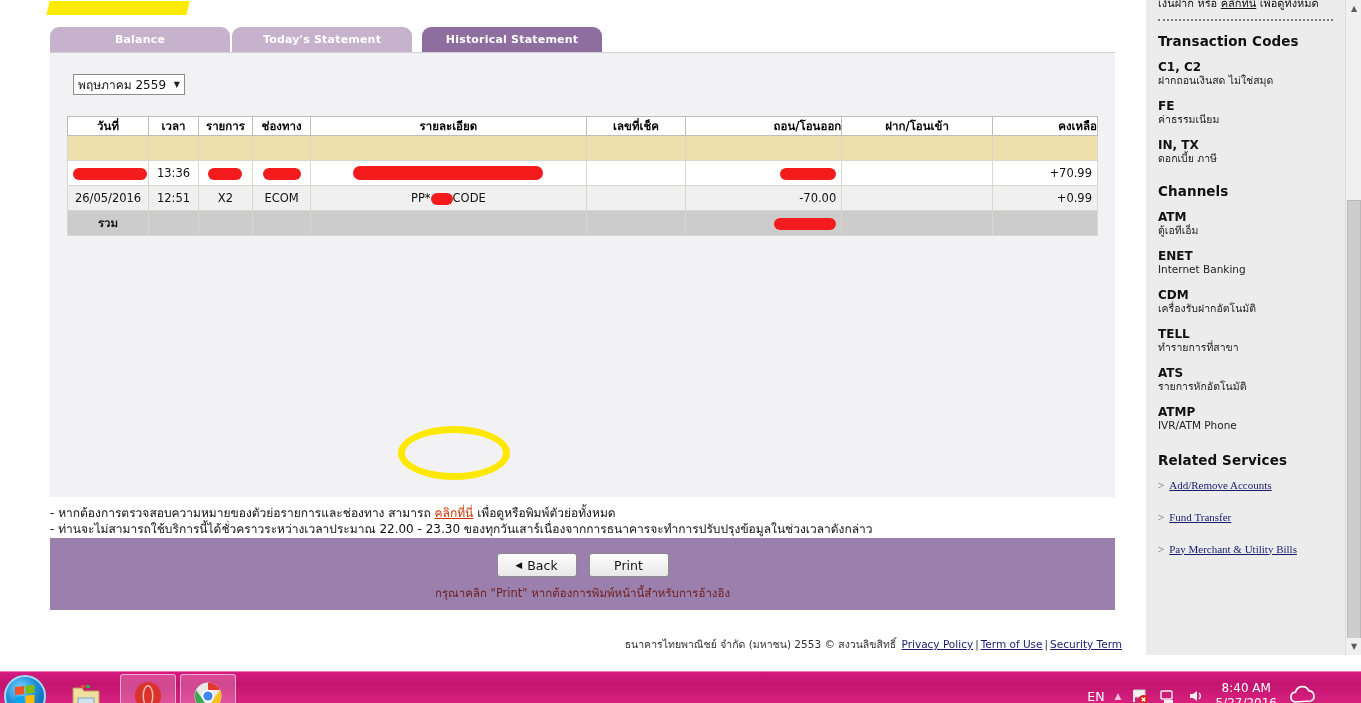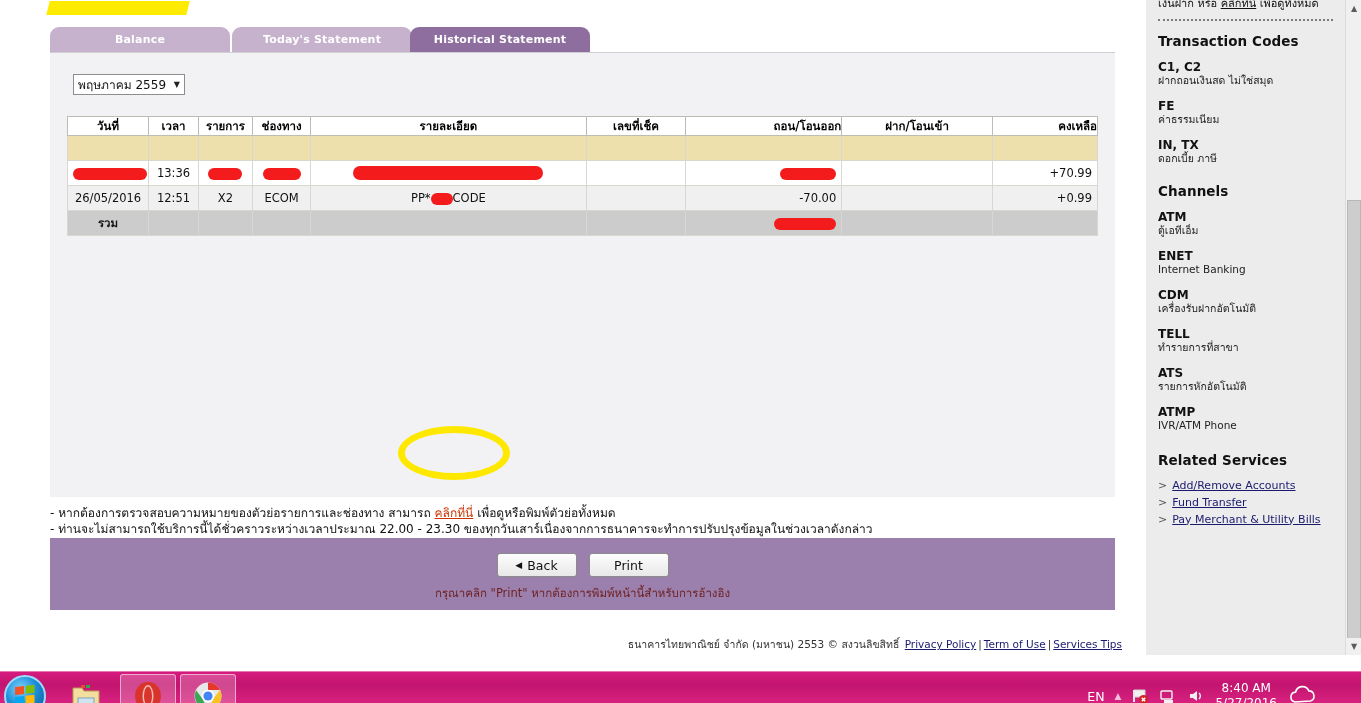--- a/index.html
+++ b/index.html
@@ -31,21 +31,21 @@
   
   #tabs { position: absolute; left: 50px; top: 27px; height: 25px; }
   .tab {
     position: absolute; top: 0; height: 25px;
     border-radius: 9px 9px 0 0;
     color: #ffffff; font-size: 11px; font-weight: bold;
     display: flex; align-items: center; justify-content: center;
     letter-spacing: .2px;
   }
   .tab.inactive { background: #c7b2ce; }
-  .tab.active { background: #8d6e9e; }
+  .tab.active { background: #8d6e9e; margin-left: 12px; }
   #tab-0 { left: 0px;   width: 180px; }
   #tab-1 { left: 182px; width: 180px; }
   #tab-2 { left: 360px; width: 180px; }
 
   
   #panel {
     position: absolute; left: 50px; top: 52px; width: 1065px; height: 445px;
     background: #f2f2f4;
     border-top: 1px solid #cfcfd4;
   }
@@ -172,21 +172,21 @@
   .sb-intro { font-size: 11px; color: #111; line-height: 14.5px; padding-top: 0px; }
   .sb-intro a { color: #111; text-decoration: underline; }
   .dotline {
     height: 0; border-top: 2px dotted #7a7a7a;
     margin: 7px 0 12px 0;
   }
   .sb-h { font-size: 13.5px; font-weight: bold; color: #111; margin-bottom: 11px; letter-spacing:.1px;}
   .sb-item { margin-bottom: 12px; }
   .sb-code { font-size: 12px; font-weight: bold; color: #111; line-height: 14px; }
   .sb-desc { font-size: 10.5px; color: #222; line-height: 13px; }
-  .sb-link-row { font-size: 11px; color: #1a1a6e; margin-bottom: 4px; }
+  .sb-link-row { font-size: 11px; color: #1a1a6e; margin-bottom: 20px; font-family: Liberation Serif, serif; }
   .sb-link-row .arrow { color: #555; margin-right: 5px; }
   .sb-link-row a { color: #1a1a6e; text-decoration: underline; }
 
   
   #sb-scroll {
     position: absolute; left: 1345px; top: 0; width: 16px; height: 655px;
     background: #f0f0f0; border-left: 1px solid #dcdcdc;
   }
   #sb-scroll .arrowbox {
     position: absolute; left: 0; width: 16px; height: 17px;
@@ -364,21 +364,21 @@
         </div>
         <div class="winbtn">
           <span>Print</span>
         </div>
       </div>
       <div id="print-hint">กรุณาคลิก "Print" หากต้องการพิมพ์หน้านี้สำหรับการอ้างอิง</div>
     </div>
 
     <div id="copyright">
       <span>ธนาคารไทยพาณิชย์ จำกัด (มหาชน) 2553 © สงวนลิขสิทธิ์</span>
-      <a href="#">Privacy Policy</a><span>|</span><a href="#">Term of Use</a><span>|</span><a href="#">Services Tips</a>
+      <a href="#">Privacy Policy</a><span>|</span><a href="#">Term of Use</a><span>|</span><a href="#">Security Term</a>
     </div>
   </div>
 
   <div id="sidebar">
     <div class="sb-intro" style="margin-top:-3px">
       <span>เงินฝาก หรือ </span><a href="#">คลิกที่นี่</a><span> เพื่อดูทั้งหมด</span>
     </div>
     <div class="dotline"></div>
 
     <div class="sb-h">Transaction Codes</div>

